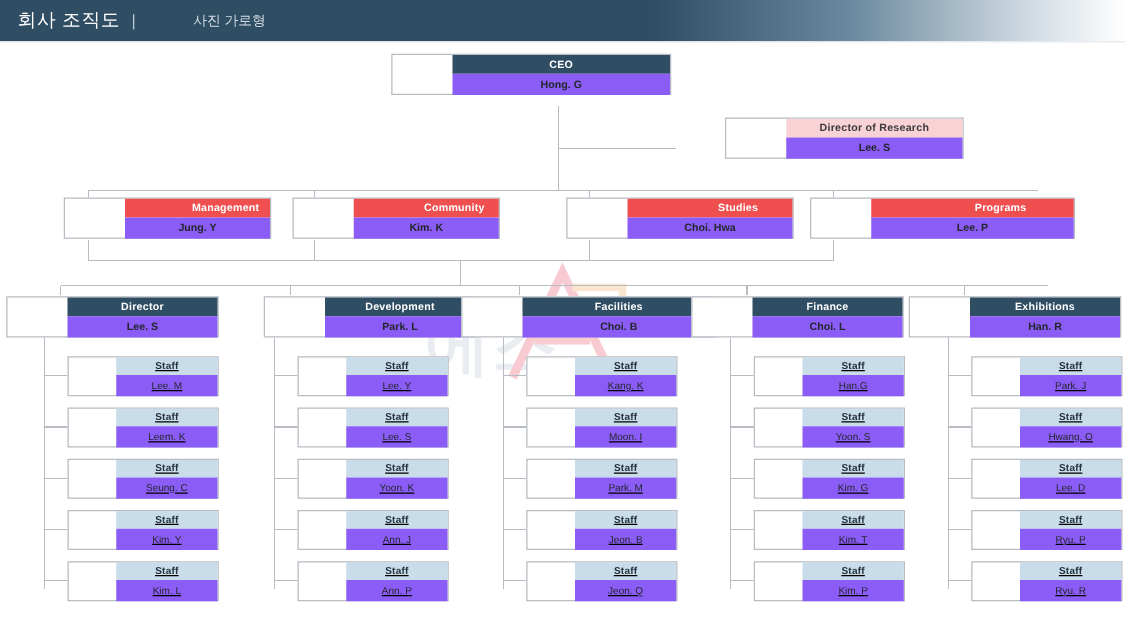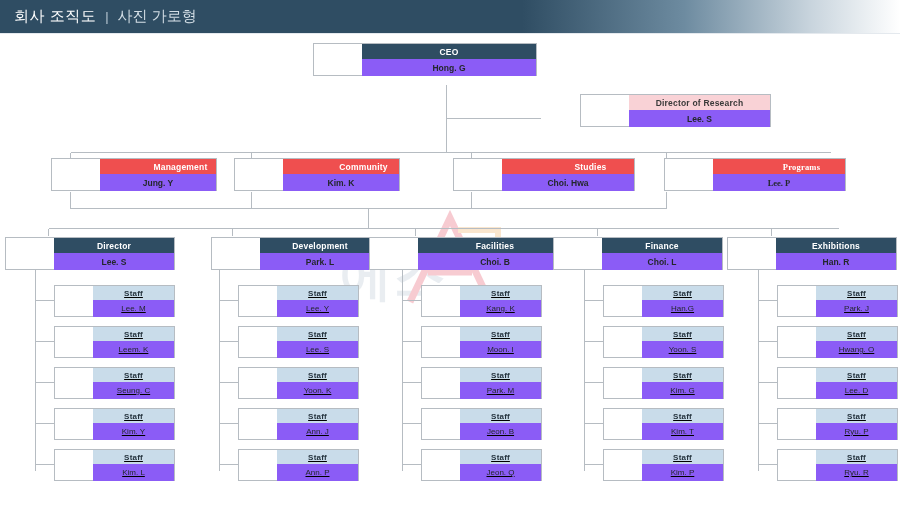--- a/index.html
+++ b/index.html
@@ -15,21 +15,21 @@
   .header {
     position: absolute; left:0; top:0; width:900px; height:33px;
     background: linear-gradient(to right, #2f4d63 0%, #2f4d63 58%, #6d8ba0 76%, #c8d4dd 90%, #ffffff 100%);
     display:flex; align-items:center;
   }
   .header-title {
     color:#ffffff; font-size:15px; font-weight:normal; letter-spacing:.5px;
     margin-left:14px;
   }
   .header-sep { color:#b9c9d5; font-size:13px; margin:0 9px; }
-  .header-sub { color:#d2dde5; font-size:15px; }
+  .header-sub { color:#d2dde5; font-size:11px;margin-left:37px; }
   .header-rule {
     position:absolute; left:0; top:33px; width:900px; height:1px; background:#e4e9ee;
   }
 
   
   .watermark {
     position:absolute; left:330px; top:210px; width:250px; height:100px;
     pointer-events:none; opacity:.30;
   }
   .wm-text {
@@ -37,21 +37,21 @@
     font-size:52px; font-weight:bold; color:#b9c6d4; letter-spacing:2px;
     white-space:nowrap;
   }
   .wm-logo { position:absolute; left:60px; top:0px; }
 
   
   .lines { position:absolute; left:0; top:0; width:900px; height:510px; }
 
   
   .node {
-    position:absolute; display:flex; align-items:flex-start;
+    position:absolute; display:flex; align-items:center;
     border:1px solid #b6bcc2; background:#ffffff;
   }
   .node .photo {
     border-right:1px solid #b6bcc2; background:#ffffff; flex:0 0 auto;
   }
   .node .body { flex:1 1 auto; display:flex; flex-direction:column; }
   .node .title {
     display:flex; align-items:center; justify-content:center;
     font-weight:bold; letter-spacing:.2px; white-space:nowrap;
   }
@@ -200,21 +200,21 @@
       <div class="name">Kim. K</div>
     </div>
   </div>
   <div class="node sz-exec t-red" style="left:453px; top:158px; width:182px;">
     <div class="photo"></div>
     <div class="body">
       <div class="title">Studies</div>
       <div class="name">Choi. Hwa</div>
     </div>
   </div>
-  <div class="node sz-exec t-red" style="left:664px; top:158px; width:182px;font-family:Liberation Serif, serif;">
+  <div class="node sz-exec t-red" style="left:648px; top:158px; width:212px;">
     <div class="photo"></div>
     <div class="body">
       <div class="title">Programs</div>
       <div class="name">Lee. P</div>
     </div>
   </div>
 
   <div class="node sz-exec t-navy" style="left:5px; top:237px; width:170px;">
     <div class="photo"></div>
     <div class="body">

